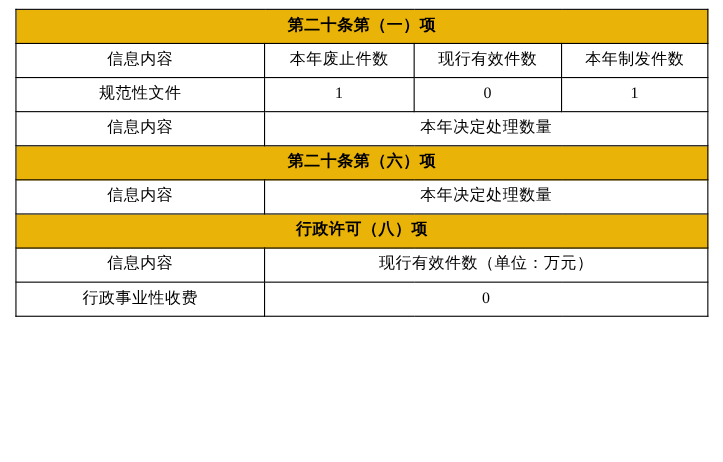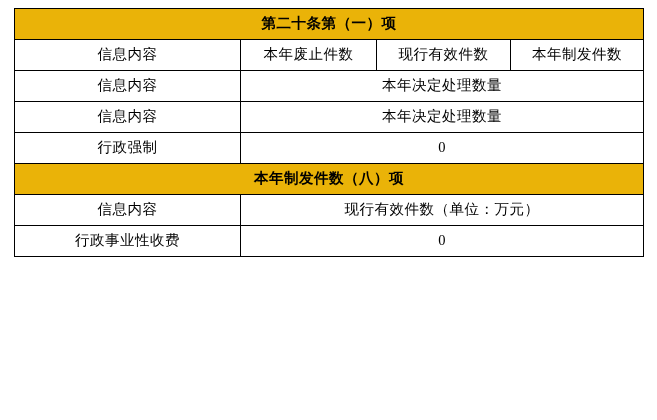--- a/index.html
+++ b/index.html
@@ -71,33 +71,38 @@
         <tr>
           <td class="section" colspan="4">第二十条第（一）项</td>
         </tr>
         <tr>
           <td class="hdr">信息内容</td>
           <td class="hdr">本年废止件数</td>
           <td class="hdr">现行有效件数</td>
           <td class="hdr">本年制发件数</td>
         </tr>
         <tr>
-          <td class="hdr">信息内容</td>
-          <td class="hdr" colspan="3">本年决定处理数量</td>
+          <td class="label">规范性文件</td>
+          <td class="num">1</td>
+          <td class="num">0</td>
+          <td class="num">1</td>
         </tr>
         <tr>
           <td class="hdr">信息内容</td>
           <td class="hdr" colspan="3">本年决定处理数量</td>
         </tr>
         <tr>
-          <td class="label">行政强制</td>
-          <td class="num" colspan="3">0</td>
+          <td class="section" colspan="4">第二十条第（六）项</td>
         </tr>
         <tr>
-          <td class="section" colspan="4">本年制发件数（八）项</td>
+          <td class="hdr">信息内容</td>
+          <td class="hdr" colspan="3">本年决定处理数量</td>
+        </tr>
+        <tr>
+          <td class="section" colspan="4">行政许可（八）项</td>
         </tr>
         <tr>
           <td class="hdr">信息内容</td>
           <td class="hdr" colspan="3">现行有效件数（单位：万元）</td>
         </tr>
         <tr>
           <td class="label">行政事业性收费</td>
           <td class="num" colspan="3">0</td>
         </tr>
       </tbody>

